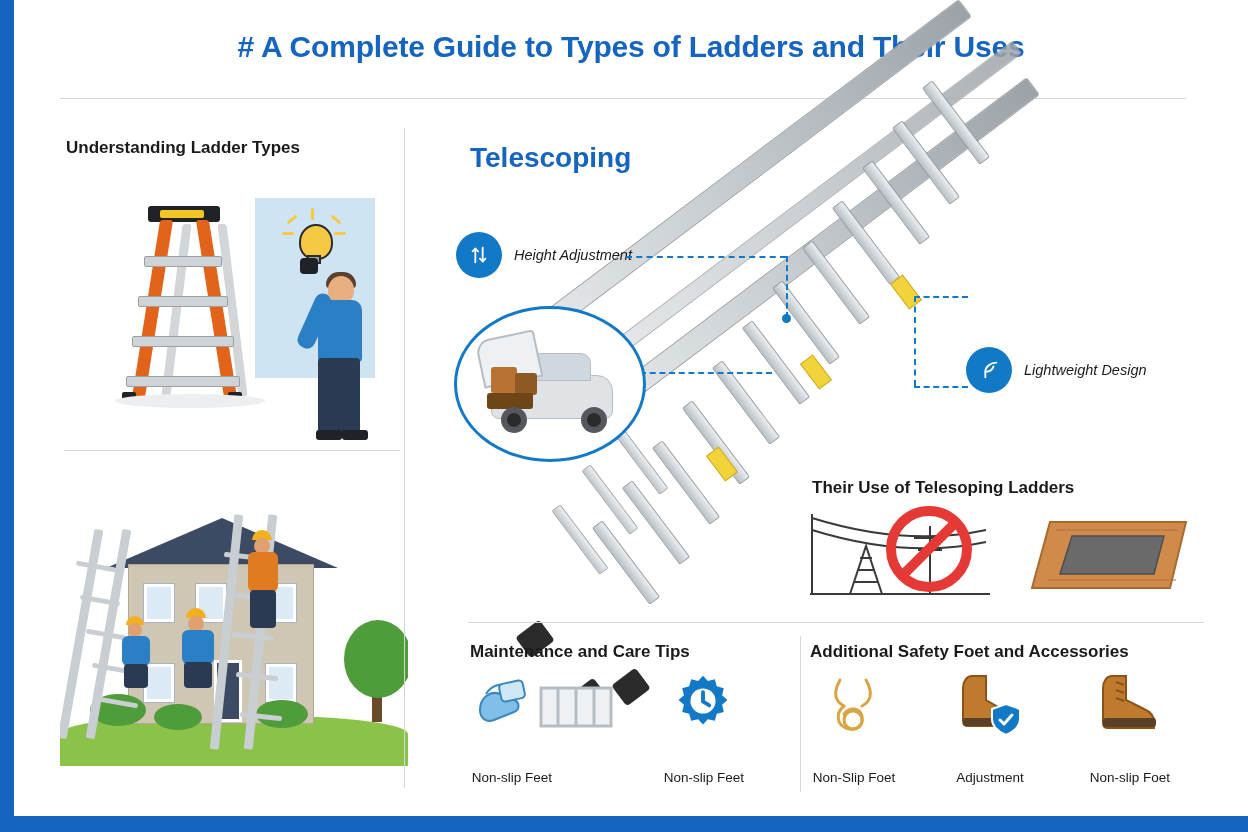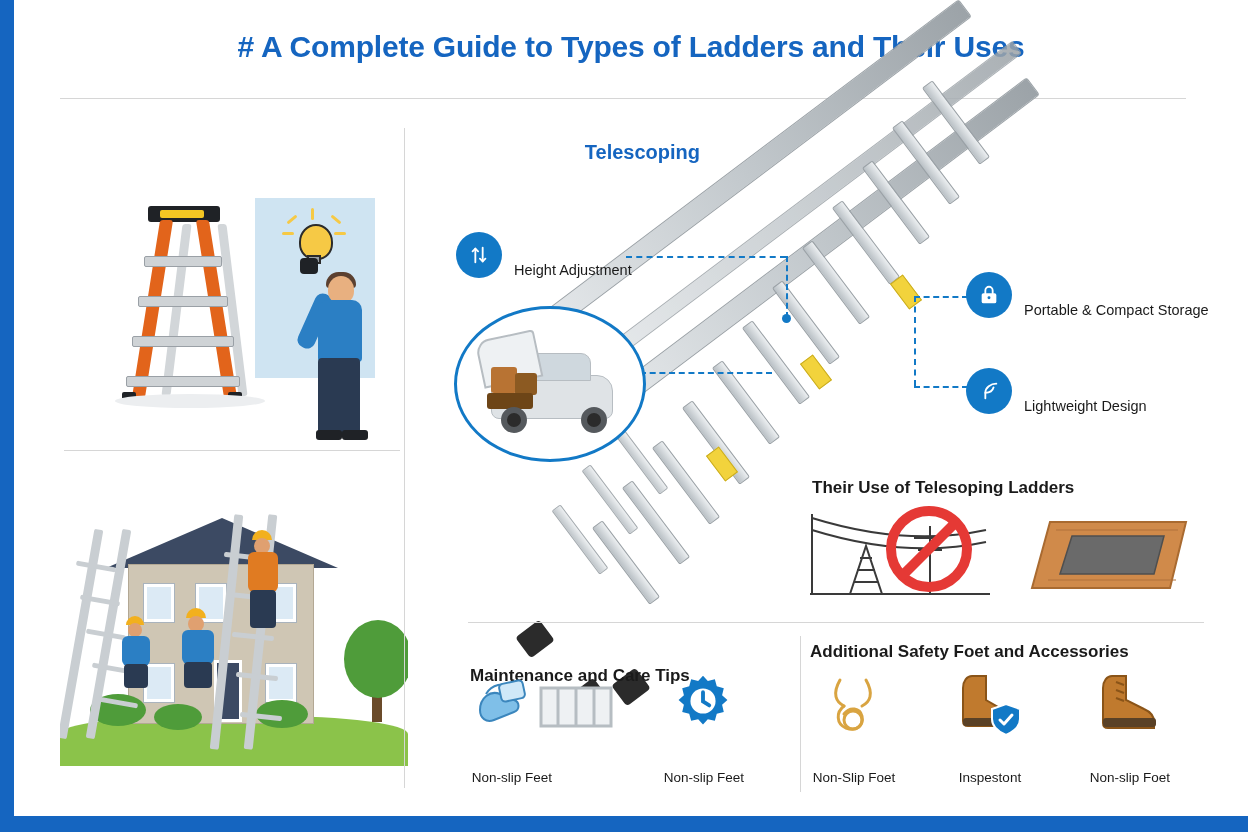--- a/index.html
+++ b/index.html
@@ -292,32 +292,32 @@
     position: absolute;
     left: 404px;
     top: 120px;
     right: 44px;
     bottom: 40px;
   }
   .tele-title {
     position: absolute;
     left: 52px;
     top: 20px;
-    font-size: 20px;
+    font-size: 28px;
     font-weight: bold;
     color: #1565c0;
     line-height: 1.25;
     width: 230px;
-    text-align: right;
   }
   .feature {
     position: absolute;
     display: flex;
-    align-items: flex-end;
+    align-items: center;
     gap: 12px;
+    font-style: italic;
   }
   .f-icon {
     width: 46px; height: 46px;
     border-radius: 50%;
     background: #1279c6;
     color: #ffffff;
     display: flex;
     align-items: center;
     justify-content: center;
     flex: none;
@@ -505,20 +505,21 @@
 </style>
 </head>
 <body>
 
 <div class="page">
 
   <div class="title"># A Complete Guide to Types of Ladders and Their Uses</div>
   <div class="title-rule"></div>
 
   <div class="left-col">
+    <div class="left-title">Understanding Ladder Types</div>
 
     <div class="stepladder-scene">
       <div class="wall-panel"></div>
       <div class="bulb">
         <div class="bulb-glass"></div>
         <div class="bulb-base"></div>
         <div class="ray" style="left:-10px; top:14px; width:12px;"></div>
         <div class="ray" style="left:42px; top:14px; width:12px;"></div>
         <div class="ray" style="left:-6px; top:0px; width:12px; transform:rotate(-40deg);"></div>
         <div class="ray" style="left:38px; top:0px; width:12px; transform:rotate(40deg);"></div>
@@ -657,32 +658,22 @@
         <svg width="22" height="22" viewBox="0 0 24 24" fill="none" stroke="#ffffff" stroke-width="2" stroke-linecap="round" stroke-linejoin="round">
           <path d="M8 20V5"></path>
             <path d="M5 8l3-3 3 3"></path>
           <path d="M16 4v15"></path>
             <path d="M13 16l3 3 3-3"></path>
         </svg>
       </div>
       <span class="f-label">Height Adjustment</span>
     </div>
 
-    <div class="feature" style="left:548px; top:152px;">
-      <div class="f-icon">
-        <svg width="22" height="22" viewBox="0 0 24 24" fill="none" stroke="#ffffff" stroke-width="2" stroke-linecap="round" stroke-linejoin="round">
-          <rect x="4" y="10" width="16" height="11" rx="2" fill="#ffffff" stroke="none"></rect>
-          <path d="M8 10V7a4 4 0 0 1 8 0v3"></path>
-          <circle cx="12" cy="15" r="1.6" fill="#1279c6" stroke="none"></circle>
-        </svg>
-      </div>
-      <span class="f-label">Portable &amp; Compact Storage</span>
-    </div>
-
-    <div class="feature" style="left:548px; top:248px;">
+
+    <div class="feature" style="left:548px; top:227px;">
       <div class="f-icon">
         <svg width="22" height="22" viewBox="0 0 24 24" fill="none" stroke="#ffffff" stroke-width="2" stroke-linecap="round" stroke-linejoin="round">
           <path d="M20 4c-6 0-12 4-12 10v6"></path>
           <path d="M8 14c4 0 8-2 9-6"></path>
         </svg>
       </div>
       <span class="f-label">Lightweight Design</span>
     </div>
 
     <div class="dash-line" style="left:208px; top:136px; width:160px;"></div>
@@ -728,21 +719,21 @@
         <g stroke="#b0713a" stroke-width="1.2">
           <line x1="30" y1="14" x2="152" y2="14"></line>
           <line x1="22" y1="64" x2="150" y2="64"></line>
         </g>
       </svg>
     </div>
 
     <div class="bottom-rule"></div>
     <div class="panel-divider"></div>
 
-    <div class="panel-title" style="left:52px; top:522px;margin-top:24px;">Maintenance and Care Tips</div>
+    <div class="panel-title" style="left:52px; top:522px;">Maintenance and Care Tips</div>
 
     <div style="position:absolute; left:56px; top:556px; width:56px; height:60px;">
       <svg width="56" height="60" viewBox="0 0 56 60" fill="none">
         <path d="M6 34 C 6 22, 16 14, 26 18 L40 24 C46 26, 46 34, 40 36 L20 44 C12 47, 6 42, 6 34Z" fill="#7fbfe8" stroke="#3b86bd" stroke-width="2"></path>
         <path d="M12 18 C 18 8, 30 6, 36 12" stroke="#3b86bd" stroke-width="2"></path>
         <rect x="26" y="6" width="24" height="18" rx="4" fill="#cfe8f8" stroke="#3b86bd" stroke-width="2" transform="rotate(-12 38 15)"></rect>
       </svg>
     </div>
     <div style="position:absolute; left:120px; top:560px; width:76px; height:54px;">
       <svg width="76" height="54" viewBox="0 0 76 54" fill="none" stroke="#b6bdc2" stroke-width="3">
@@ -781,18 +772,18 @@
       </svg>
     </div>
     <div class="boot" style="left:676px; top:548px;">
       <svg width="72" height="72" viewBox="0 0 72 72" fill="none">
         <path d="M18 8 h14 v24 l18 9 c7 3 10 7 10 13 v6 H14 c-3 0-5-2-5-5 V20 c0-7 4-12 9-12z" fill="#c07a2e" stroke="#8a5418" stroke-width="2"></path>
         <rect x="9" y="50" width="53" height="9" rx="3" fill="#5a4126"></rect>
         <path d="M22 14 l8 3 M22 22 l8 3 M22 30 l8 3" stroke="#8a5418" stroke-width="2"></path>
       </svg>
     </div>
     <div class="item-caption" style="left:366px; top:650px; width:140px;">Non-Slip Foet</div>
-    <div class="item-caption" style="left:502px; top:650px; width:140px;">Inspestont</div>
+    <div class="item-caption" style="left:502px; top:650px; width:140px;">Adjustment</div>
     <div class="item-caption" style="left:642px; top:650px; width:140px;">Non-slip Foet</div>
   </div>
 
   <div class="bottom-bar"></div>
 </div>
 
 </body></html>

